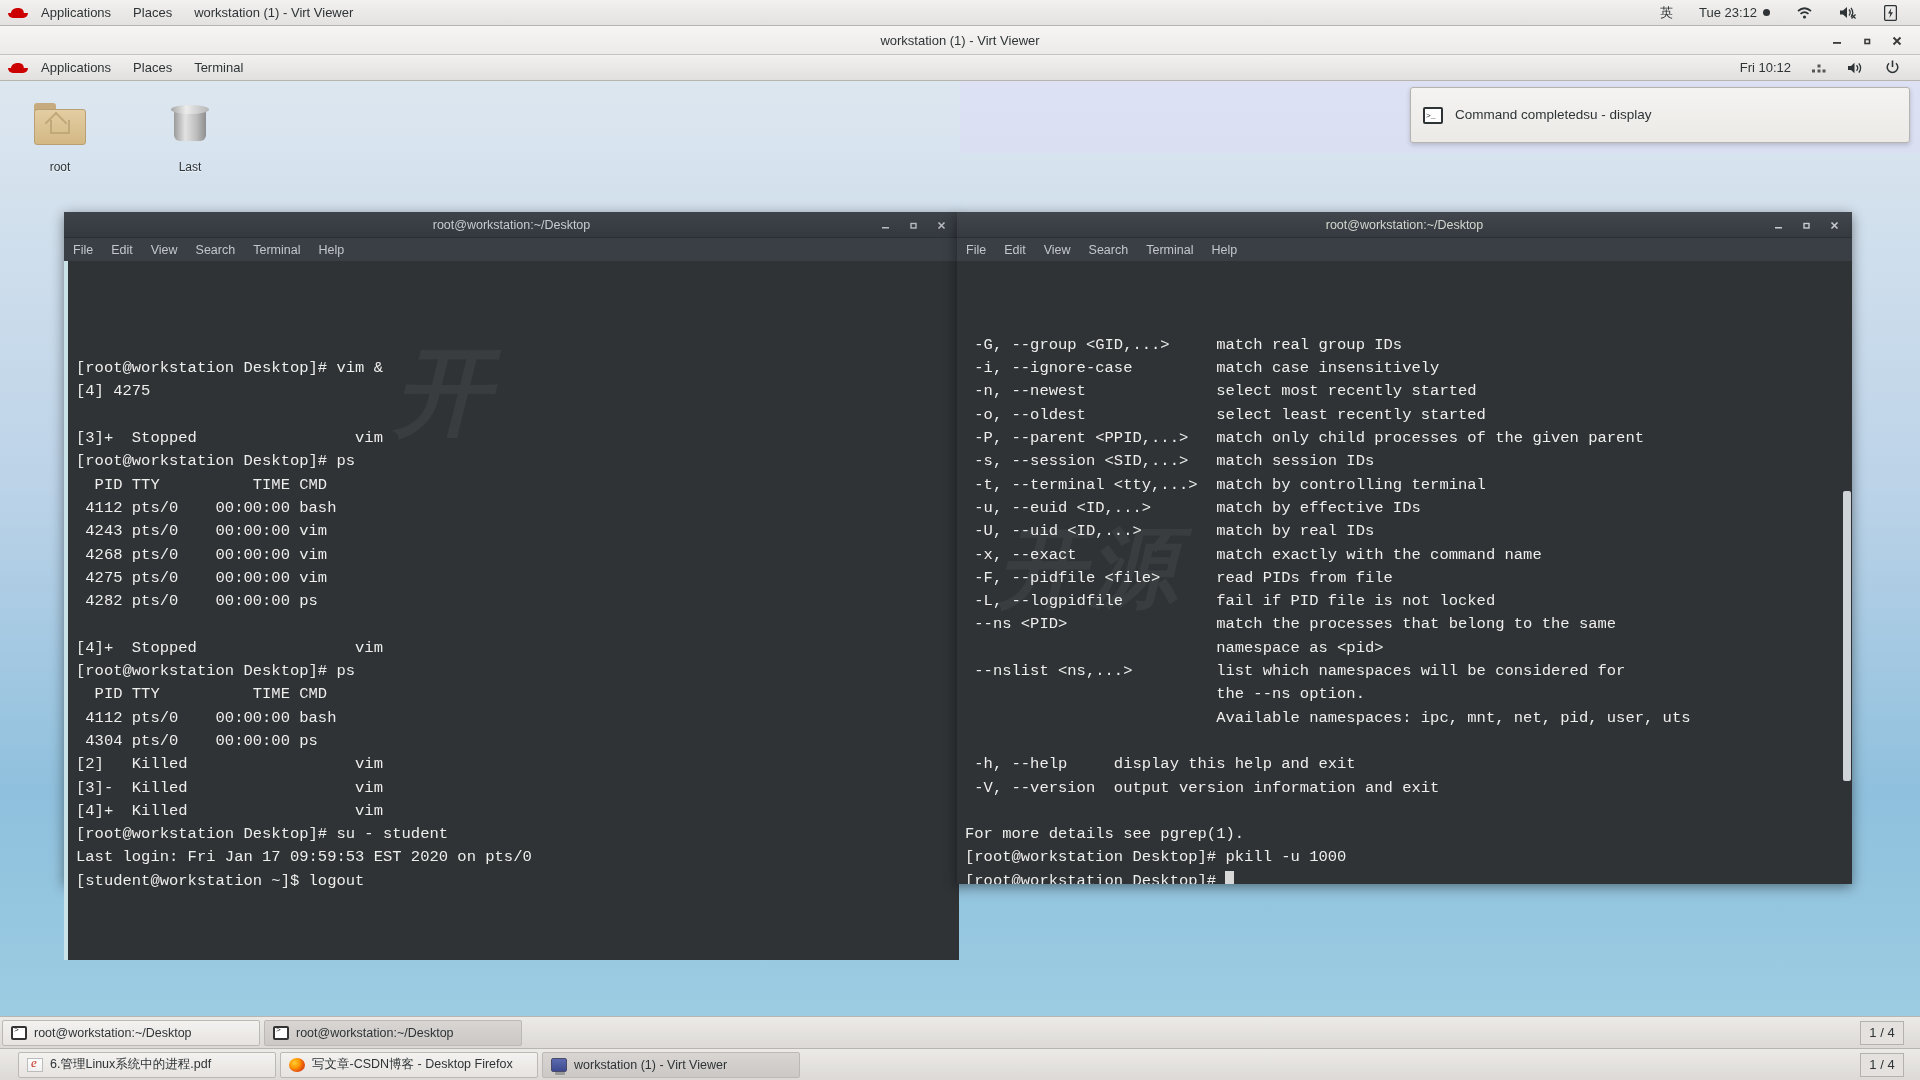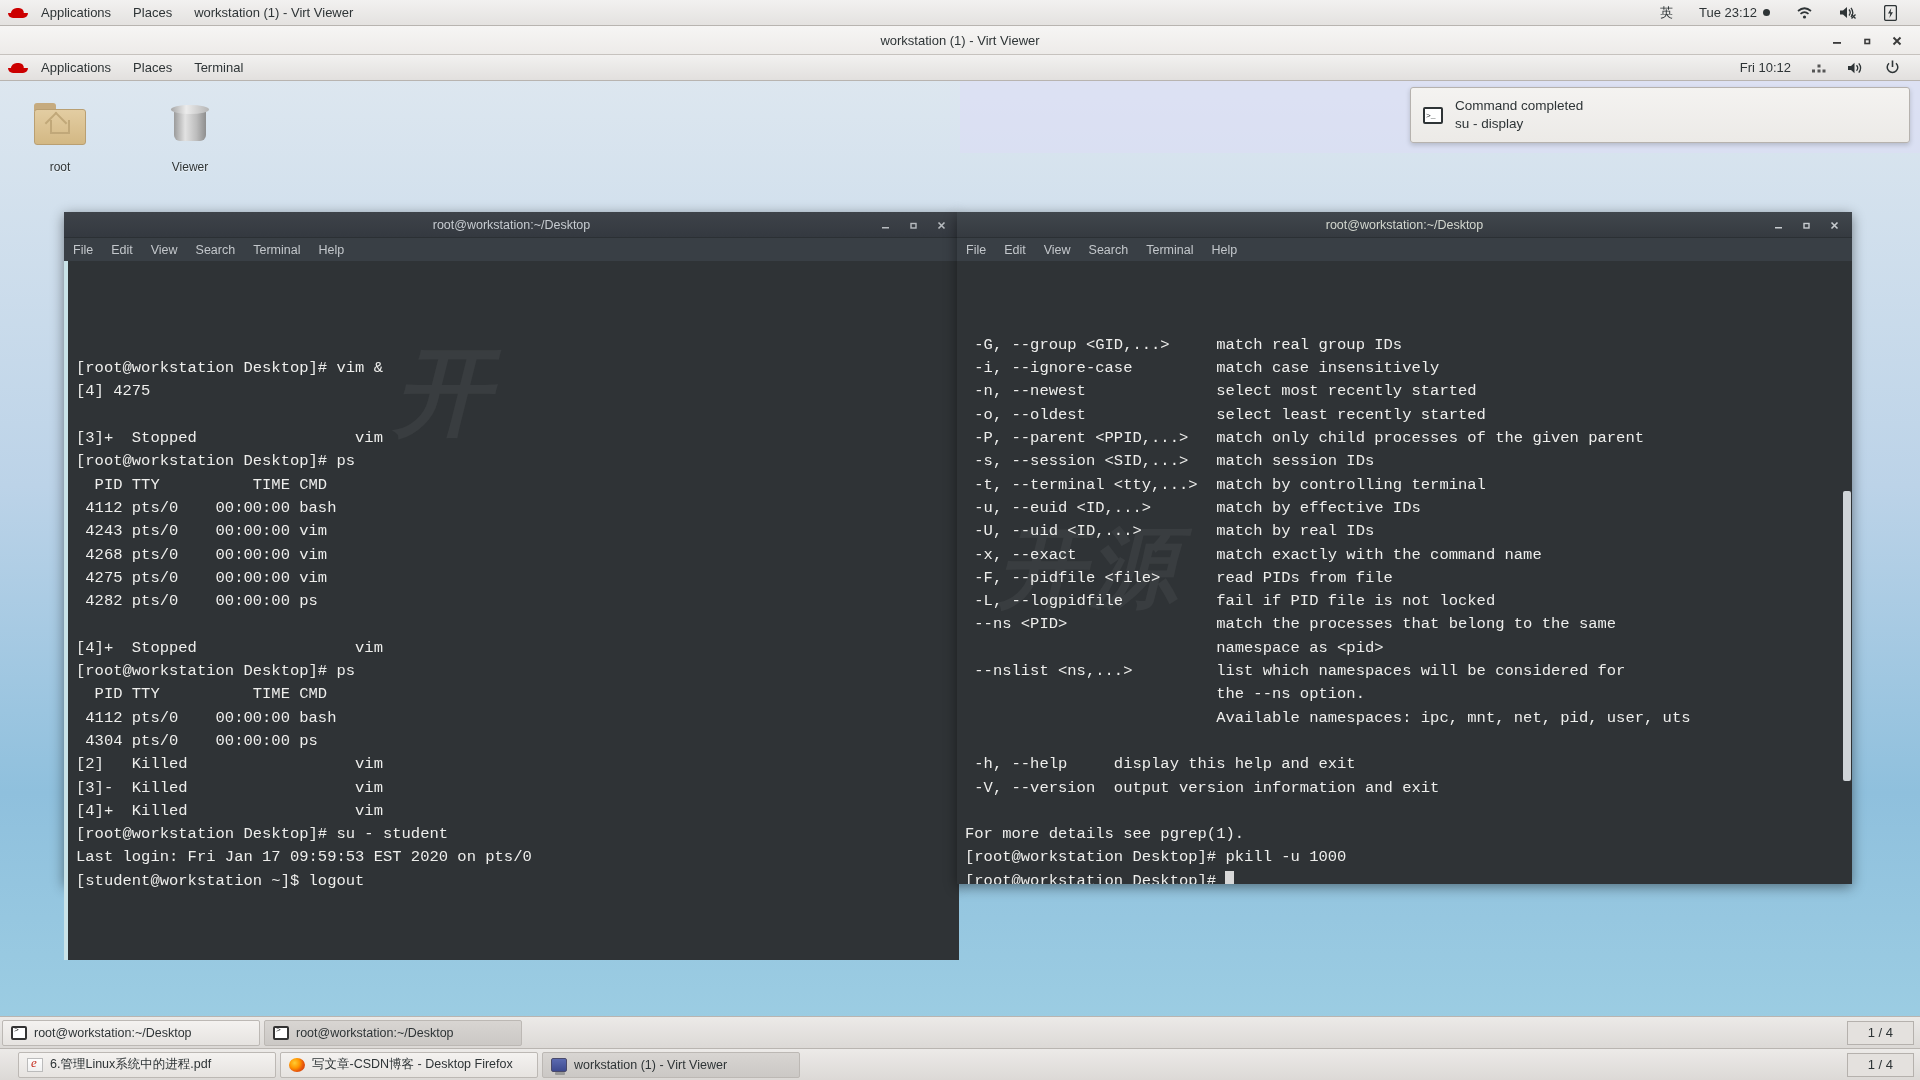--- a/index.html
+++ b/index.html
@@ -86,21 +86,21 @@
     background: rgba(220,220,245,0.55);
   }
   .term-ico {
     width:20px; height:17px; background:#fff; border:2px solid #2e3436; border-radius:2px;
     position:relative; flex:0 0 auto;
   }
   .term-ico::before {
     content:'>_'; position:absolute; left:1px; top:-1px; font-size:8px;
     font-family:"Liberation Mono", monospace; color:#2e3436; line-height:15px;
   }
-  .notif-text { display:flex; flex-direction:column; font-size:13.5px; color:#2e3436; line-height:1.35; }
+  .notif-text { display:flex; flex-direction:row; font-size:13.5px; color:#2e3436; line-height:1.35; }
 
   
   .dicon { position:absolute; width:80px; text-align:center; font-size:12px; color:#2e3436; }
   .folder-ico {
     width:52px; height:42px; margin:0 auto; position:relative;
   }
   .folder-ico .tab {
     position:absolute; left:0; top:0; width:22px; height:8px;
     background:#c6ab7f; border-radius:3px 3px 0 0;
   }
@@ -209,24 +209,24 @@
     border-radius:50%;
     background: radial-gradient(circle at 35% 35%, #ffcc33 0%, #ff9500 38%, #e8590c 62%, #c1310a 100%);
     width:16px; height:16px;
   }
   .ti-vv {
     background: linear-gradient(to bottom,#5b6ab0,#3d4a8f);
     border:1px solid #4a4a6a; border-radius:2px; position:relative;
   }
   .ti-vv::after{ content:''; position:absolute; left:3px; bottom:-4px; width:10px; height:3px; background:#999; border-radius:1px;}
   .wsswitch {
-    margin-left:auto; margin-right:6px; height:24px; min-width:44px;
+    margin-left:auto; margin-right:16px; height:24px; min-width:44px;
     border:1px solid #b5b1ad; background:#e4e1de;
     display:flex; align-items:center; justify-content:center;
-    font-size:13px; color:#2e3436; padding:0 20px;
+    font-size:13px; color:#2e3436; padding:0 8px;
   }
 </style>
 </head>
 <body>
 
 <div id="root">
 
   <div class="host-topbar">
     <div class="redhat-logo">
       <div class="crown"></div>
@@ -348,21 +348,21 @@
         <div class="roof"></div>
           <div class="home"></div>
       </div>
       <div class="lbl">root</div>
     </div>
     <div class="dicon" style="left:150px; top:46px;">
       <div class="trash-ico">
         <div class="can"></div>
           <div class="lid"></div>
       </div>
-      <div class="lbl">Viewer</div>
+      <div class="lbl">Last</div>
     </div>
 
     <div class="term-win" style="left:64px; top:157px; width:895px; height:672px;">
       <div class="term-titlebar inactive">
         <span>root@workstation:~/Desktop</span>
         <div class="tw-controls">
           <div class="tw-ctl">
             <svg width="11" height="11" viewBox="0 0 11 11">
                 <rect x="2" y="7" width="7" height="1.5" fill="#b8bcc0"></rect>
               </svg>

